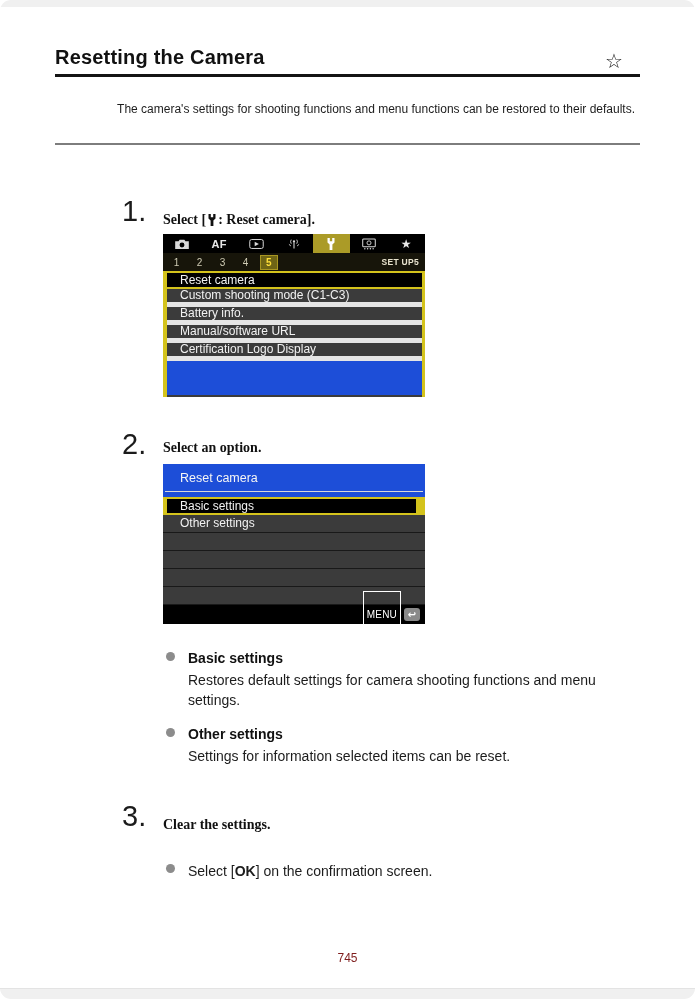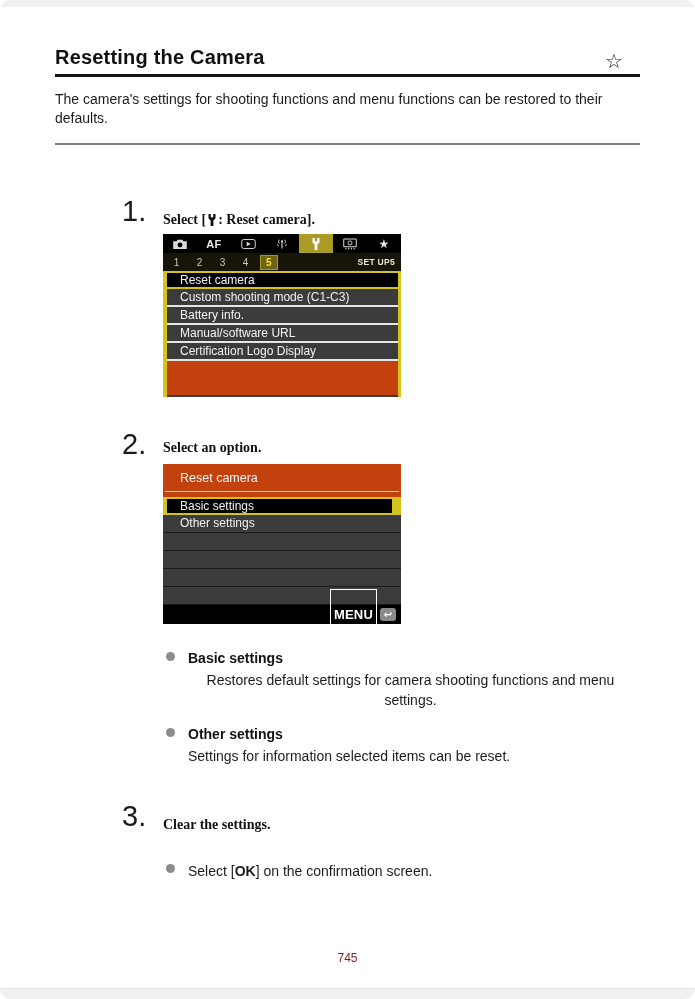--- a/index.html
+++ b/index.html
@@ -7,68 +7,68 @@
   body { font-family:"Liberation Sans","DejaVu Sans",sans-serif; color:#1a1a1a; }
   .page { position:relative; width:695px; height:999px; background:#fff; overflow:hidden;border-radius:11px; }
 
   .strip { position:absolute; left:0; right:0; background:#f0f0f0; }
   .strip.top { top:0; height:7px; }
   .strip.bottom { bottom:0; height:11px; border-top:1px solid #e3e3e3; }
 
   .doc-title { position:absolute; left:55px; top:46px; font-size:20px; font-weight:700; color:#111; letter-spacing:.2px; }
   .title-star { position:absolute; left:605px; top:49px; font-size:20px; color:#222; }
   .rule-thick { position:absolute; left:55px; top:74px; width:585px; height:3px; background:#141414; }
-  .intro { position:absolute; left:55px; top:90px; width:580px; font-size:14px; line-height:19px; color:#1c1c1c; }
+  .intro { position:absolute; left:55px; top:100px; width:580px; font-size:12px; line-height:19px; color:#1c1c1c;text-align:right; }
   .rule-thin { position:absolute; left:55px; top:143px; width:585px; height:2px; background:#7d7d7d; }
 
   .step-num { position:absolute; left:122px; font-size:29px; font-weight:400; color:#1b1b1b; }
   .step-heading { position:absolute; left:163px; font-size:14px; font-weight:700; color:#111;font-family:Liberation Serif, serif; }
   .inline-icon { display:inline-block; vertical-align:-2px; margin:0 1px; }
 
   
-  .cam { position:absolute; left:163px; width:238px; background:#c2410c; overflow:hidden; }
+  .cam { position:absolute; left:163px; width:262px; background:#1d4ed8; overflow:hidden; }
   .cam, .cam * { font-family:"Liberation Sans","DejaVu Sans",sans-serif; }
 
   
   #screen1 { top:234px; height:163px; }
   .tabbar { position:absolute; left:0; top:0; right:0; height:19px; display:flex; background:#000; }
   .tab { flex:1; display:flex; align-items:center; justify-content:center; color:#d9d9d9; }
   .tab.sel { background:#ab9b27; color:#fff; }
   .tab-af { font-size:11px; font-weight:700; color:#e8e8e8; letter-spacing:.3px; }
   .tab-star { font-size:12px; color:#e8e8e8; }
   .pagebar { position:absolute; left:0; top:19px; right:0; height:18px; background:#17150a;
              display:flex; align-items:center; padding:0 6px 0 9px; }
   .tab-connector { position:absolute; left:136px; top:19px; width:34px; height:2px; background:#ab9b27; }
   .pg { width:9px; text-align:center; font-size:10px; color:#cfcbb4; margin-right:14px; }
   .pg.sel { width:auto; background:#6e6415; border:1px solid #a89620; color:#ffdf3a; font-weight:700;
             padding:1px 5px; margin-left:-4px; margin-right:10px; }
   .pg-group { margin-left:auto; font-size:8.5px; font-weight:600; color:#e9e4cf; letter-spacing:.3px;padding-left:43px; }
   .s1-list { position:absolute; left:0; top:37px; right:0; bottom:0; }
-  .s1-row { height:18px; background:#3b3b3b; border-bottom:2px solid #e5e5e5; color:#f2f2f2;
+  .s1-row { height:18px; background:#3b3b3b; border-bottom:5px solid #e5e5e5; color:#f2f2f2;
             font-size:12px; line-height:17px; padding-left:17px; display:flex; align-items:center; }
   .s1-row.sel { background:#000; border:2px solid #d4c31c; padding-left:15px; }
   .s1-row.last { border-bottom:none; justify-content:space-between; padding-right:12px;margin-top:34px; }
   .fw-val { display:flex; align-items:center; gap:2px; }
   .edgebar { position:absolute; top:37px; bottom:0; width:4px; background:#d4c31c; }
   .edgebar.left { left:0; } .edgebar.right { right:0; width:3px; }
 
   
   #screen2 { top:464px; height:160px; }
   .s2-header { position:absolute; left:17px; top:7px; font-size:12.5px; color:#f5f5f5; }
   .s2-underline { position:absolute; left:2px; right:2px; top:27px; height:1px; background:#d8d8d8; }
   .s2-list { position:absolute; left:0; top:33px; right:0; }
   .s2-row { height:18px; background:#3b3b3b; border-bottom:1px solid #191919; color:#f2f2f2;
             font-size:12px; line-height:17px; padding-left:17px; display:flex; align-items:center; }
   .s2-row.sel { background:#000; border:2px solid #d4c31c; padding-left:15px; }
   .stub { position:absolute; height:18px; background:#d4c31c; }
   .stub.left { left:0; top:33px; width:4px; }
   .stub.right { right:0; top:33px; width:9px; }
   .s2-bottom { position:absolute; left:0; right:0; bottom:0; height:19px; background:#000;
                display:flex; align-items:center; justify-content:flex-end; padding-right:5px; gap:3px; }
-  .menu-box { border:1px solid #fff; color:#fff; font-size:13px; font-weight:700; padding:17px 3px;
+  .menu-box { border:1px solid #fff; color:#fff; font-size:10px; font-weight:400; padding:17px 3px;
               letter-spacing:.2px; }
   .back-box { width:16px; height:13px; background:#8a8a8a; border-radius:3px; color:#fff;
               font-size:10px; font-weight:700; display:flex; align-items:center; justify-content:center;
               font-family:"DejaVu Sans",sans-serif; }
 
   
   .dot { position:absolute; left:166px; width:9px; height:9px; border-radius:50%; background:#8c8c8c; }
   .b-title { position:absolute; left:188px; font-size:14px; font-weight:700; color:#111; }
   .b-body { position:absolute; left:188px; width:445px; font-size:14px; line-height:20px; color:#1c1c1c; }
 
@@ -185,21 +185,21 @@
     <div class="stub left"></div>
     <div class="stub right"></div>
     <div class="s2-bottom">
       <span class="menu-box">MENU</span>
       <span class="back-box">↩</span>
     </div>
   </div>
 
   <div class="dot" style="top:652px;"></div>
   <div class="b-title" style="top:650px;">Basic settings</div>
-  <div class="b-body" style="top:670px;text-align:center;">Restores default settings for camera shooting functions and menu settings.</div>
+  <div class="b-body" style="top:670px;">Restores default settings for camera shooting functions and menu settings.</div>
 
   <div class="dot" style="top:728px;"></div>
   <div class="b-title" style="top:726px;">Other settings</div>
   <div class="b-body" style="top:746px;">Settings for information selected items can be reset.</div>
 
   <div class="step-num" style="top:800px;">3.</div>
   <div class="step-heading" style="top:817px;">Clear the settings.</div>
 
   <div class="dot" style="top:864px;"></div>
   <div class="b-body" style="top:861px;">

